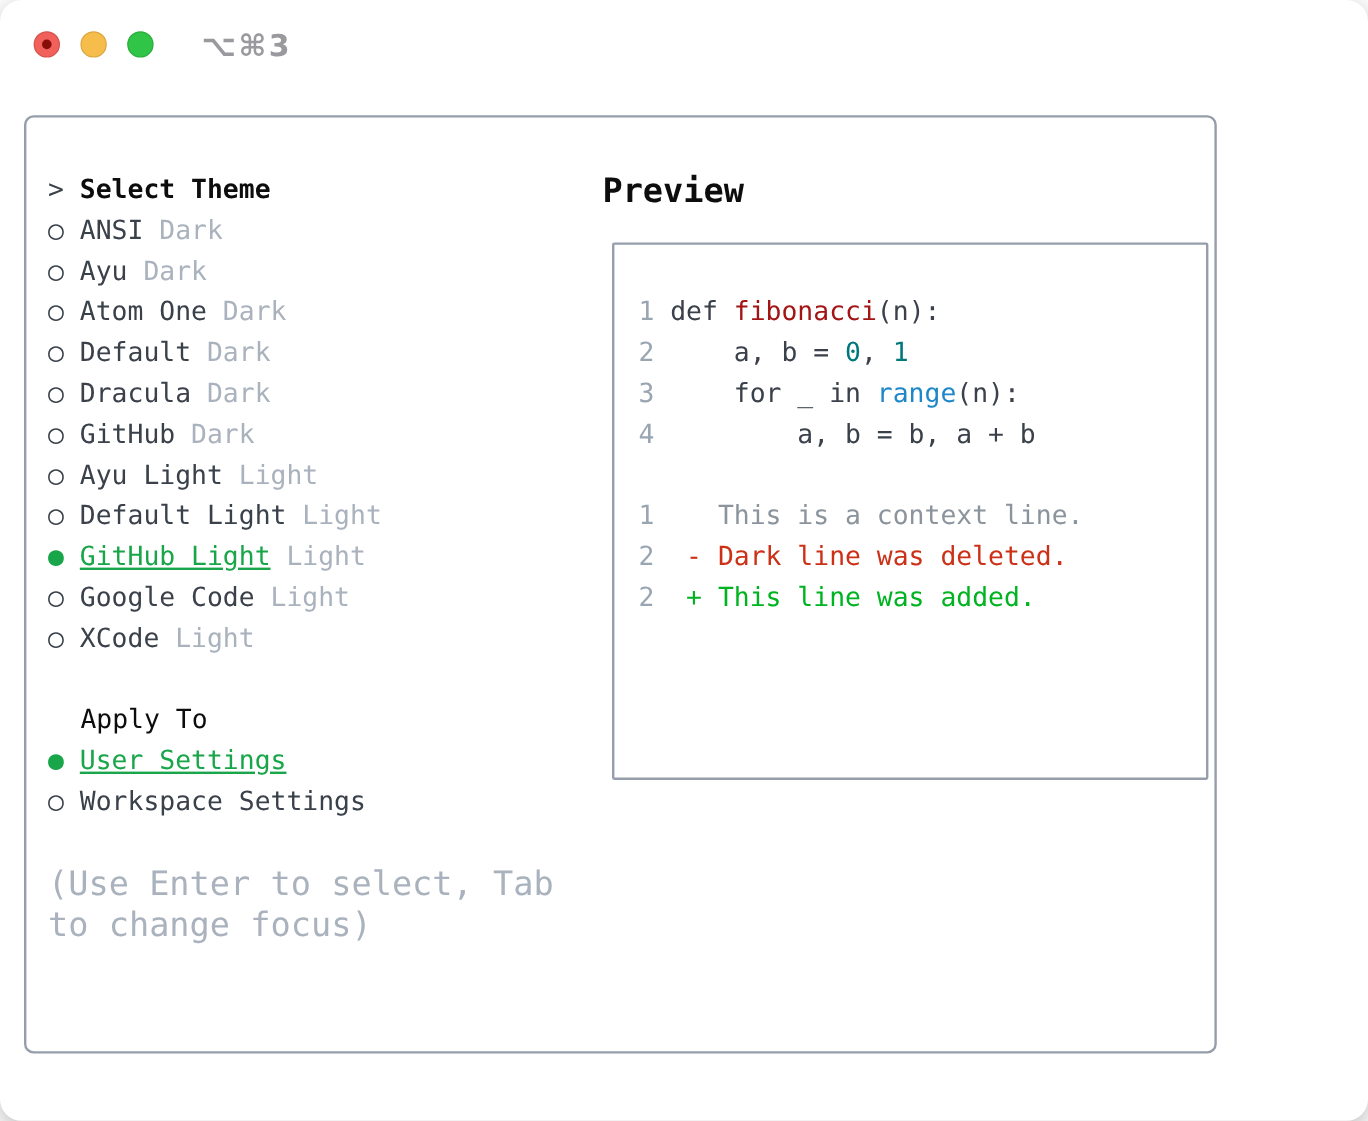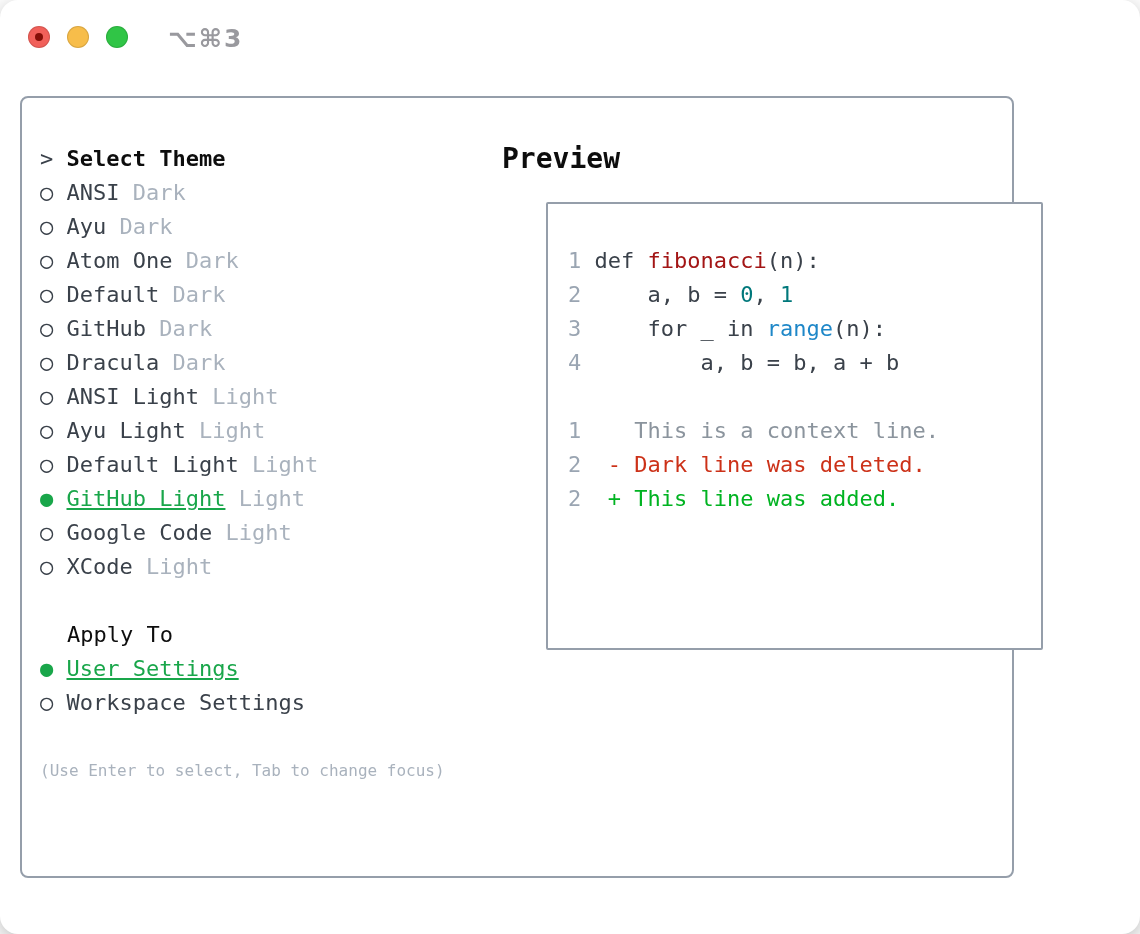--- a/index.html
+++ b/index.html
@@ -36,32 +36,32 @@
   .row.blank{height:34px;}
   .title-row .prefix{color:var(--text_dark);}
   .title-row .t{font-weight:bold;color:var(--text_black);}
   .bullet{color:var(--text_dark);}
   .bullet.sel{color:var(--sel_green);}
   .name{color:var(--text_dark);}
   .name.sel{color:var(--sel_green);text-decoration:underline;}
   .suffix{color:var(--muted_gray);text-align:right;}
   .section-title{padding-left:27px;color:var(--text_black);}
   .hint{
-    margin-top:0;font-size:16px;line-height:34px;color:var(--muted_gray);
+    margin-top:0;font-size:28px;line-height:34px;color:var(--muted_gray);
     white-space:normal;width:432px;
   }
   
   .preview-title{
     position:absolute;left:480px;top:44px;height:34px;line-height:34px;
     font-size:28px;font-weight:bold;color:var(--text_black);white-space:pre;
   }
   .preview-box{
     position:absolute;left:488px;top:104px;width:473px;height:404px;
     border:2px solid var(--border_gray);border-radius:2px;background:#fff;
-    padding:40px 0 0 20px;box-sizing:content-box;overflow:hidden;margin-left:36px;
+    padding:40px 0 0 20px;box-sizing:content-box;overflow:hidden;
   }
   .codeline{height:34px;line-height:34px;font-size:22px;white-space:pre;}
   .seg-ln{color:var(--lineno_gray);}
   .seg-pl{color:var(--text_dark);}
   .seg-fn{color:var(--fn_red);}
   .seg-num{color:var(--num_teal);}
   .seg-blt{color:var(--builtin_blue);}
   .seg-ctx{color:var(--ctx_gray);}
   .seg-del{color:var(--del_red);}
   .seg-add{color:var(--add_green);}
@@ -81,23 +81,22 @@
   <div class="panel">
 
     <div class="leftcol">
       <div class="row title-row"><span class="prefix">&gt; </span><span class="t">Select Theme</span></div>
 
       <div id="theme-list">
           <div class="row"><span class="bullet">○ </span><span class="name">ANSI</span><span class="suffix"> Dark</span></div>
           <div class="row"><span class="bullet">○ </span><span class="name">Ayu</span><span class="suffix"> Dark</span></div>
           <div class="row"><span class="bullet">○ </span><span class="name">Atom One</span><span class="suffix"> Dark</span></div>
           <div class="row"><span class="bullet">○ </span><span class="name">Default</span><span class="suffix"> Dark</span></div>
+          <div class="row"><span class="bullet">○ </span><span class="name">Dracula</span><span class="suffix"> Dark</span></div>
           <div class="row"><span class="bullet">○ </span><span class="name">GitHub</span><span class="suffix"> Dark</span></div>
-          <div class="row"><span class="bullet">○ </span><span class="name">Dracula</span><span class="suffix"> Dark</span></div>
-          <div class="row"><span class="bullet">○ </span><span class="name">ANSI Light</span><span class="suffix"> Light</span></div>
           <div class="row"><span class="bullet">○ </span><span class="name">Ayu Light</span><span class="suffix"> Light</span></div>
           <div class="row"><span class="bullet">○ </span><span class="name">Default Light</span><span class="suffix"> Light</span></div>
           <div class="row"><span class="bullet sel">● </span><span class="name sel">GitHub Light</span><span class="suffix"> Light</span></div>
           <div class="row"><span class="bullet">○ </span><span class="name">Google Code</span><span class="suffix"> Light</span></div>
           <div class="row"><span class="bullet">○ </span><span class="name">XCode</span><span class="suffix"> Light</span></div>
         </div>
 
       <div class="row blank"></div>
 
       <div class="row section-title">Apply To</div>

